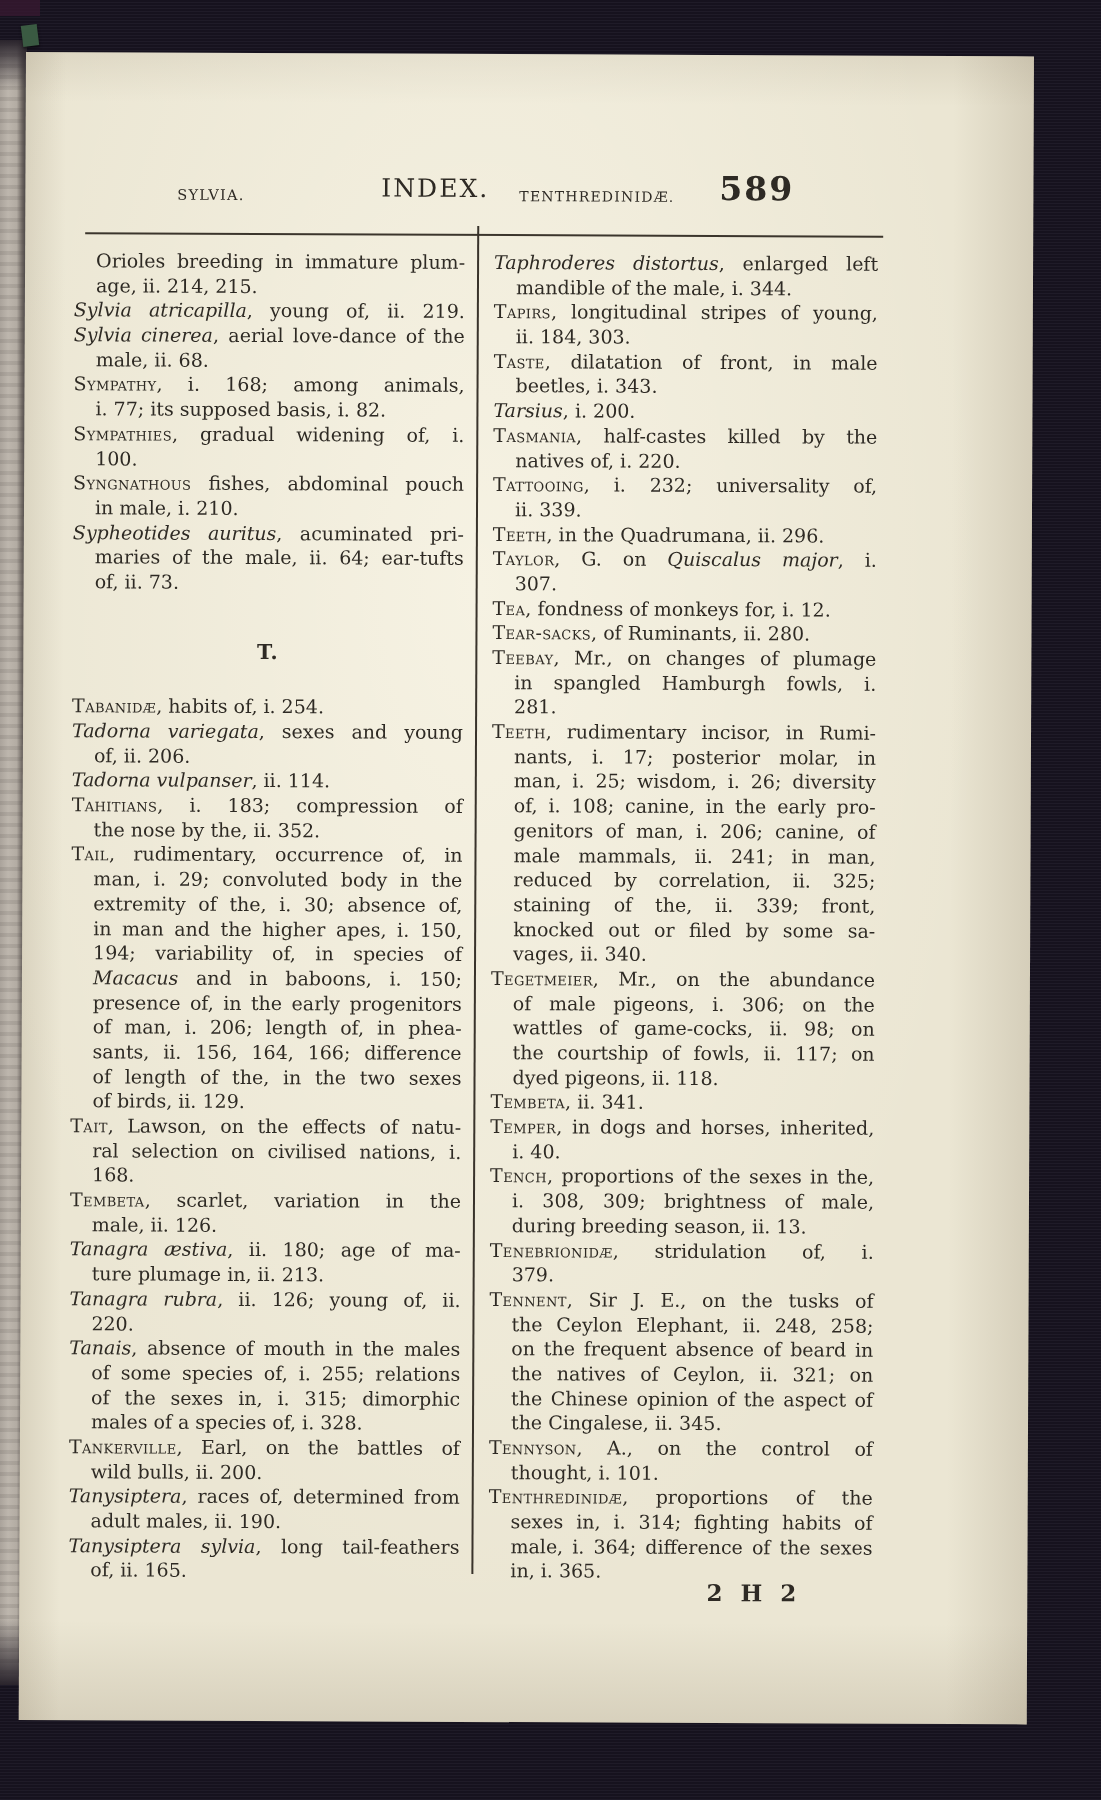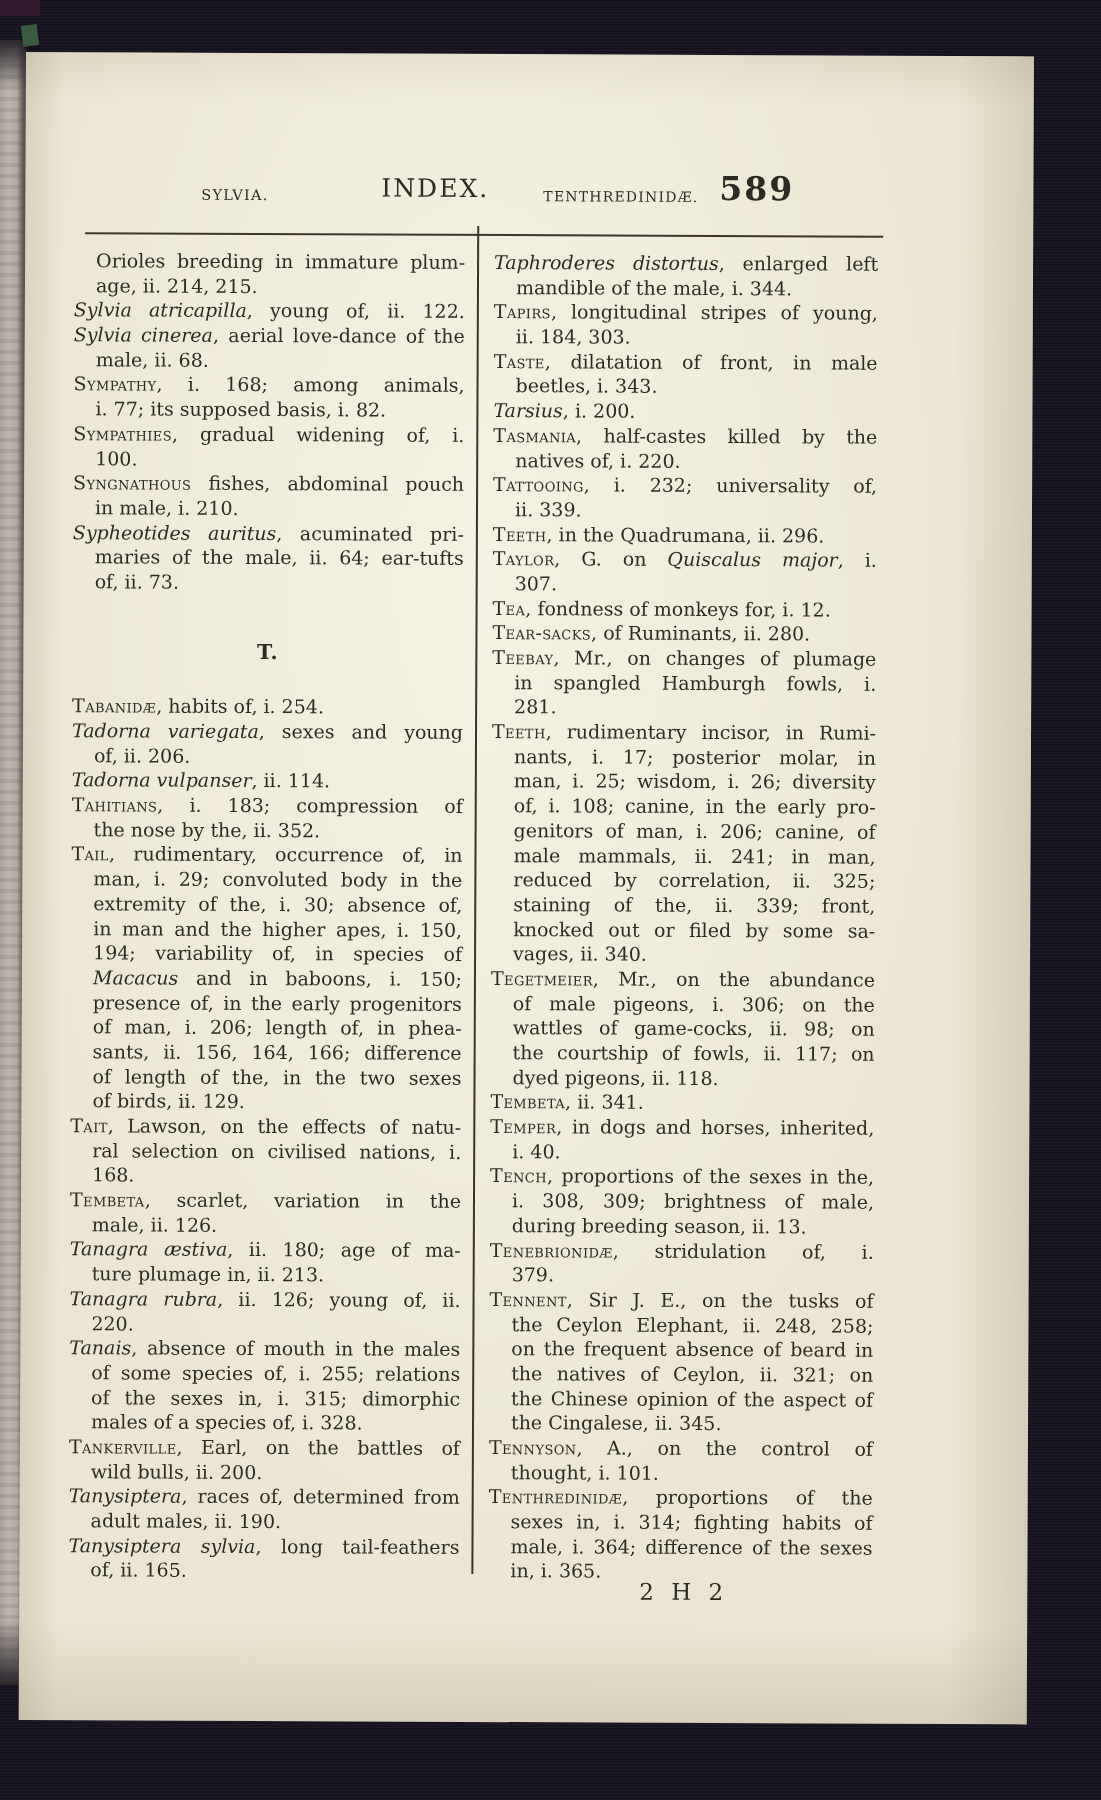--- a/index.html
+++ b/index.html
@@ -28,57 +28,57 @@
   
   .page{position:absolute;left:26px;top:52px;width:1008px;height:1668px;
     background-color:#ebe6d3;
     background-image:
       radial-gradient(ellipse at 45% 32%, rgba(255,252,240,0.55), rgba(255,252,240,0) 65%),
       linear-gradient(90deg, rgba(120,104,78,0.16) 0, rgba(0,0,0,0) 4%, rgba(0,0,0,0) 92%, rgba(125,110,85,0.20) 100%),
       linear-gradient(180deg, rgba(120,104,78,0.12) 0, rgba(0,0,0,0) 3%, rgba(0,0,0,0) 94%, rgba(125,110,85,0.18) 100%);
     transform:rotate(0.25deg);transform-origin:0 0;
     color:#2e2a24;
   }
-  .running-head{position:absolute;letter-spacing:1.2px;font-size:14.5px;margin-left:24px;}
+  .running-head{position:absolute;letter-spacing:1.2px;font-size:14.5px;}
   .rh-left{left:152px;top:134px;}
   .rh-right{left:494px;top:134px;font-size:14px;text-align:right;}
   .index-title{position:absolute;left:356px;top:120px;font-size:25px;letter-spacing:2px;}
   .page-number{position:absolute;left:694px;top:114px;font-size:33px;font-weight:bold;letter-spacing:2px;}
   .header-rule{position:absolute;left:60px;top:180px;width:798px;height:2px;background:#3b352c;}
   .column-divider{position:absolute;left:452px;top:172px;width:2px;height:1348px;background:#39332b;}
   .col{position:absolute;top:196px;}
   .col-left{left:49px;width:391px;}
   .col-right{left:469px;width:384px;}
   .ln{height:24.7px;line-height:24.7px;font-size:19px;white-space:nowrap;}
   .ln.j{text-align:justify;text-align-last:justify;}
   .cont{padding-left:22px;}
   .head{text-align:center;text-align-last:center;font-weight:bold;font-size:20.5px;letter-spacing:1px;}
   .sc{font-variant:small-caps;letter-spacing:0.4px;}
   .i{font-style:italic;}
-  .signature{position:absolute;left:620px;top:1524px;width:140px;text-align:left;
-    font-size:23px;font-weight:normal;letter-spacing:5px;}
+  .signature{position:absolute;left:642px;top:1524px;width:140px;text-align:right;
+    font-size:23px;font-weight:bold;letter-spacing:5px;}
 </style>
 </head>
 <body>
 
 <div class="cover-corner"></div>
 <div class="edge-strip"></div>
 <div class="bookmark-green"></div>
 
 <div class="page">
   <div class="running-head rh-left">SYLVIA.</div>
   <div class="index-title">INDEX.</div>
   <div class="running-head rh-right">TENTHREDINIDÆ.</div>
   <div class="page-number">589</div>
   <div class="header-rule"></div>
   <div class="column-divider"></div>
   <div class="col col-left" id="col-left">
       <div class="ln cont j"><span>Orioles breeding in immature plum-</span></div>
       <div class="ln cont"><span>age, ii. 214, 215.</span></div>
-      <div class="ln entry j"><span class="i">Sylvia atricapilla</span><span>, young of, ii. 122.</span></div>
+      <div class="ln entry j"><span class="i">Sylvia atricapilla</span><span>, young of, ii. 219.</span></div>
       <div class="ln entry j"><span class="i">Sylvia cinerea</span><span>, aerial love-dance of the</span></div>
       <div class="ln cont"><span>male, ii. 68.</span></div>
       <div class="ln entry j"><span class="sc">Sympathy</span><span>, i. 168; among animals,</span></div>
       <div class="ln cont"><span>i. 77; its supposed basis, i. 82.</span></div>
       <div class="ln entry j"><span class="sc">Sympathies</span><span>, gradual widening of, i.</span></div>
       <div class="ln cont"><span>100.</span></div>
       <div class="ln entry j"><span class="sc">Syngnathous</span><span> fishes, abdominal pouch</span></div>
       <div class="ln cont"><span>in male, i. 210.</span></div>
       <div class="ln entry j"><span class="i">Sypheotides auritus</span><span>, acuminated pri-</span></div>
       <div class="ln cont j"><span>maries of the male, ii. 64; ear-tufts</span></div>

